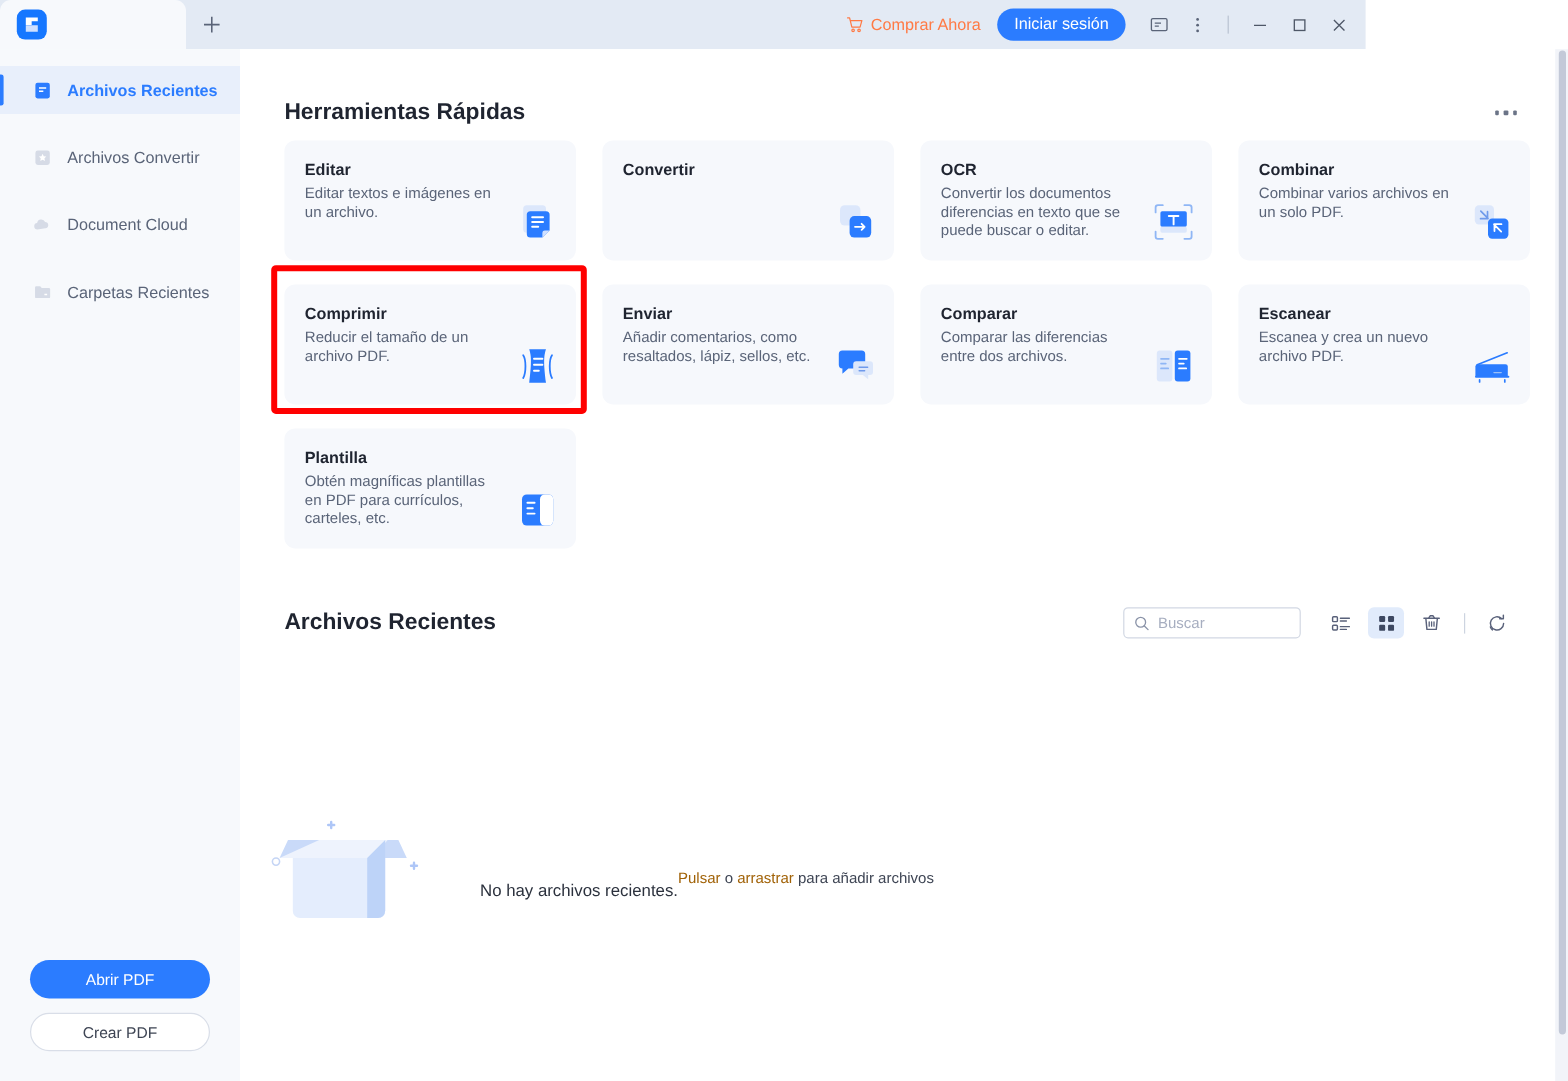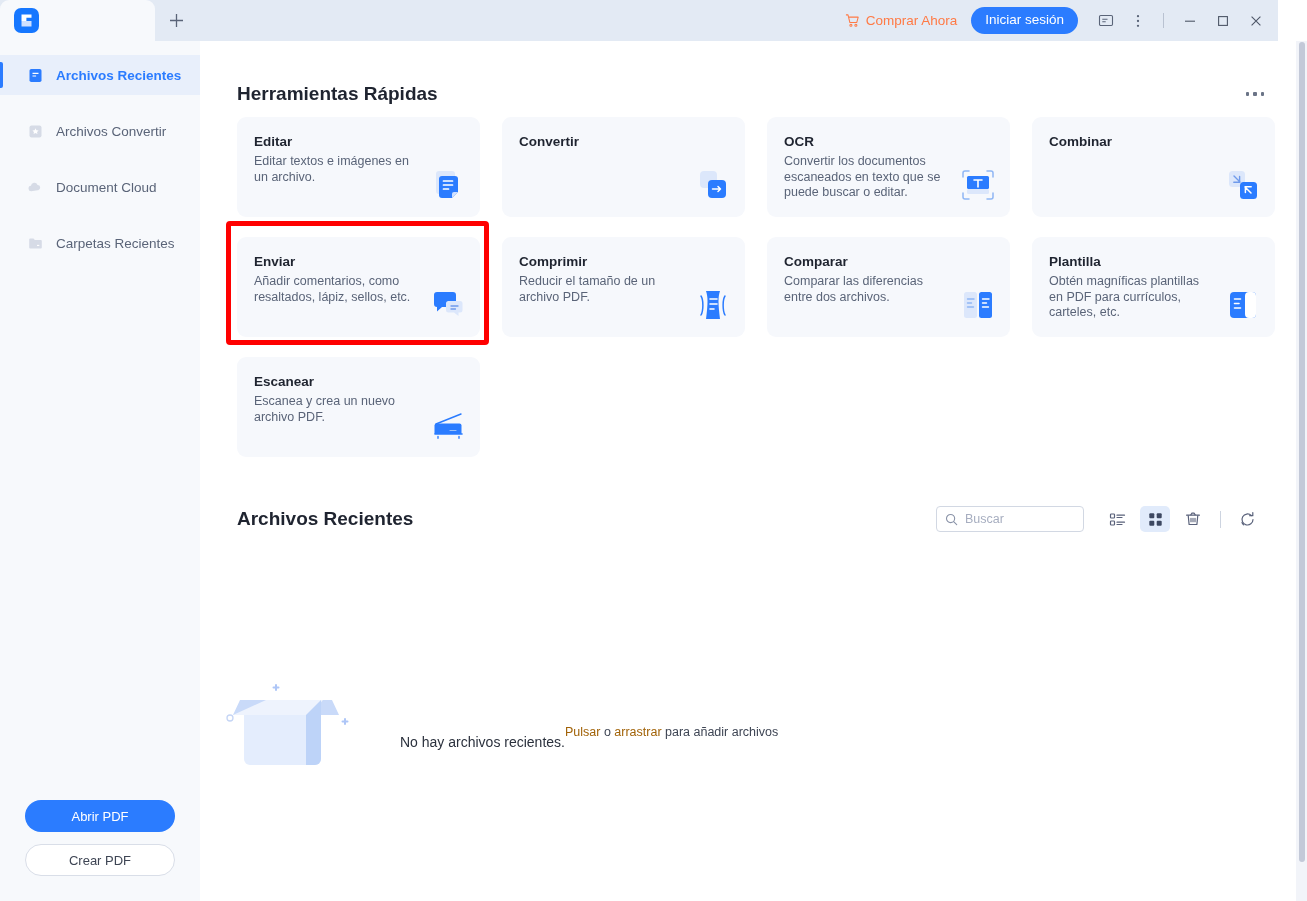--- a/index.html
+++ b/index.html
@@ -6,21 +6,21 @@
   html, body {
     width: 1307px; height: 901px;
     font-family: "Liberation Sans", sans-serif;
     background: #ffffff;
     overflow: hidden;
   }
   #app { position: relative; width: 1307px; height: 901px; background: #ffffff; }
 
   
   .titlebar {
-    position: absolute; top: 0; left: 0; width: 1278px; height: 41px;
+    position: absolute; top: 0; left: 0; width: 1138px; height: 41px;
     background: #e3eaf4;
     display: flex; align-items: flex-end;
   }
   .tab-active {
     width: 155px; height: 41px;
     background: #f7f9fc;
     border-radius: 9px 9px 0 0;
     display: flex; align-items: center; padding-left: 14px;
     position: relative;
   }
@@ -313,103 +313,104 @@
           <svg width="34" height="34" viewBox="0 0 34 34">
               <rect x="4" y="3" width="17" height="17" rx="4" fill="#dce7fb"></rect>
               <rect x="12" y="12" width="18" height="18" rx="4" fill="#2b7cff"></rect>
               <path d="M16.5 21h8M22 18.5l2.5 2.5-2.5 2.5" stroke="#fff" stroke-width="1.5" fill="none" stroke-linecap="round" stroke-linejoin="round"></path>
             </svg>
         </div>
       </div>
 
       <div class="card">
         <div class="card-title">OCR</div>
-        <div class="card-desc">Convertir los documentos escaneados en texto que se puede buscar o editar.</div>
+        <div class="card-desc">Convertir los documentos diferencias en texto que se puede buscar o editar.</div>
         <div class="card-ico">
           <svg width="36" height="34" viewBox="0 0 36 34">
               <path d="M3 9V5a2 2 0 012-2h4M33 9V5a2 2 0 00-2-2h-4M3 25v4a2 2 0 002 2h4M33 25v4a2 2 0 01-2 2h-4" stroke="#8fb6f5" stroke-width="1.5" fill="none" stroke-linecap="round"></path>
               <rect x="7" y="8" width="22" height="13" rx="1.5" fill="#2b7cff"></rect>
               <rect x="7" y="21" width="22" height="5" rx="1.5" fill="#dce7fb"></rect>
               <path d="M14 12h8M18 12v7" stroke="#fff" stroke-width="1.6" stroke-linecap="round"></path>
             </svg>
         </div>
       </div>
 
       <div class="card">
         <div class="card-title">Combinar</div>
+        <div class="card-desc">Combinar varios archivos en un solo PDF.</div>
         <div class="card-ico">
           <svg width="34" height="34" viewBox="0 0 34 34">
               <rect x="3" y="3" width="16" height="16" rx="3.5" fill="#dce7fb"></rect>
               <rect x="14" y="14" width="17" height="17" rx="3.5" fill="#2b7cff"></rect>
               <path d="M8 8l6 6M13.6 8.4v5.8h-5.8" stroke="#6f9aeb" stroke-width="1.4" fill="none" stroke-linecap="round"></path>
               <path d="M25 25l-6-6M19.4 24.6v-5.8h5.8" stroke="#fff" stroke-width="1.5" fill="none" stroke-linecap="round"></path>
             </svg>
         </div>
       </div>
 
 
       <div class="card">
+        <div class="card-title">Comprimir</div>
+        <div class="card-desc">Reducir el tamaño de un archivo PDF.</div>
+        <div class="card-ico">
+          <svg width="36" height="34" viewBox="0 0 36 34">
+              <path d="M11 3h14c-2 6-2 12 0 28H11c2-16 2-22 0-28z" fill="#2b7cff"></path>
+              <path d="M15 11h7M15 16h7M15 21h4" stroke="#fff" stroke-width="1.6" stroke-linecap="round"></path>
+              <path d="M6 8c2.5 3.5 2.5 14.5 0 19M30 8c-2.5 3.5-2.5 14.5 0 19" stroke="#2b7cff" stroke-width="1.5" fill="none" stroke-linecap="round"></path>
+            </svg>
+        </div>
+      </div>
+
+      <div class="card">
         <div class="card-title">Enviar</div>
         <div class="card-desc">Añadir comentarios, como resaltados, lápiz, sellos, etc.</div>
         <div class="card-ico">
           <svg width="34" height="32" viewBox="0 0 34 32">
               <path d="M3 6a3 3 0 013-3h16a3 3 0 013 3v9a3 3 0 01-3 3H11l-5 4.5V18H6a3 3 0 01-3-3z" fill="#2b7cff"></path>
               <path d="M15 14.5a2.5 2.5 0 012.5-2.5H29a2.5 2.5 0 012.5 2.5v6.5a2.5 2.5 0 01-2.5 2.5h-1.5v3.6L23 23.5h-5.5A2.5 2.5 0 0115 21z" fill="#dce7fb"></path>
               <path d="M20 17h7M20 20h4.5" stroke="#6f9aeb" stroke-width="1.3" stroke-linecap="round"></path>
-            </svg>
-        </div>
-      </div>
-
-      <div class="card">
-        <div class="card-title">Comprimir</div>
-        <div class="card-desc">Reducir el tamaño de un archivo PDF.</div>
-        <div class="card-ico">
-          <svg width="36" height="34" viewBox="0 0 36 34">
-              <path d="M11 3h14c-2 6-2 12 0 28H11c2-16 2-22 0-28z" fill="#2b7cff"></path>
-              <path d="M15 11h7M15 16h7M15 21h4" stroke="#fff" stroke-width="1.6" stroke-linecap="round"></path>
-              <path d="M6 8c2.5 3.5 2.5 14.5 0 19M30 8c-2.5 3.5-2.5 14.5 0 19" stroke="#2b7cff" stroke-width="1.5" fill="none" stroke-linecap="round"></path>
             </svg>
         </div>
       </div>
 
       <div class="card">
         <div class="card-title">Comparar</div>
         <div class="card-desc">Comparar las diferencias entre dos archivos.</div>
         <div class="card-ico">
           <svg width="32" height="32" viewBox="0 0 32 32">
               <rect x="2" y="3" width="13" height="26" rx="2.5" fill="#dce7fb"></rect>
               <rect x="17" y="3" width="13" height="26" rx="2.5" fill="#2b7cff"></rect>
               <path d="M5.5 10h6.5M5.5 14h4M5.5 18h6" stroke="#8fb6f5" stroke-width="1.4" stroke-linecap="round"></path>
               <path d="M20.5 10H27M20.5 14h4M20.5 18h6" stroke="#fff" stroke-width="1.4" stroke-linecap="round"></path>
-            </svg>
-        </div>
-      </div>
-
-      <div class="card">
-        <div class="card-title">Plantilla</div>
-        <div class="card-desc">Obtén magníficas plantillas en PDF para currículos, carteles, etc.</div>
-        <div class="card-ico">
-          <svg width="32" height="32" viewBox="0 0 32 32">
-              <rect x="3" y="3" width="26" height="26" rx="4" fill="#2b7cff"></rect>
-              <rect x="18" y="3" width="11" height="26" rx="4" fill="#fff"></rect>
-              <path d="M7.5 10h6M7.5 14.5h4.5M7.5 19h6" stroke="#fff" stroke-width="1.6" stroke-linecap="round"></path>
             </svg>
         </div>
       </div>
 
       <div class="card">
         <div class="card-title">Escanear</div>
         <div class="card-desc">Escanea y crea un nuevo archivo PDF.</div>
         <div class="card-ico">
           <svg width="36" height="30" viewBox="0 0 36 30">
               <path d="M6 14L31 4" stroke="#2b7cff" stroke-width="1.4" fill="none" stroke-linecap="round"></path>
               <path d="M6.5 13.5h23a2 2 0 012 2V24H4.5v-8.5a2 2 0 012-2z" fill="#2b7cff"></path>
               <path d="M5 24h27" stroke="#2b7cff" stroke-width="1.6" stroke-linecap="round"></path>
               <path d="M8 26.5v1.8M29 26.5v1.8" stroke="#2b7cff" stroke-width="1.4" stroke-linecap="round"></path>
               <path d="M20 20.5h6" stroke="#9bc0f7" stroke-width="1.2" stroke-linecap="round"></path>
+            </svg>
+        </div>
+      </div>
+
+      <div class="card">
+        <div class="card-title">Plantilla</div>
+        <div class="card-desc">Obtén magníficas plantillas en PDF para currículos, carteles, etc.</div>
+        <div class="card-ico">
+          <svg width="32" height="32" viewBox="0 0 32 32">
+              <rect x="3" y="3" width="26" height="26" rx="4" fill="#2b7cff"></rect>
+              <rect x="18" y="3" width="11" height="26" rx="4" fill="#fff"></rect>
+              <path d="M7.5 10h6M7.5 14.5h4.5M7.5 19h6" stroke="#fff" stroke-width="1.6" stroke-linecap="round"></path>
             </svg>
         </div>
       </div>
     </div>
 
     <div class="hl-ring" style="left:26px; top:180px; width:263px; height:124px;"></div>
 
     <div class="recent-head">
       <div class="recent-title">Archivos Recientes</div>
 

